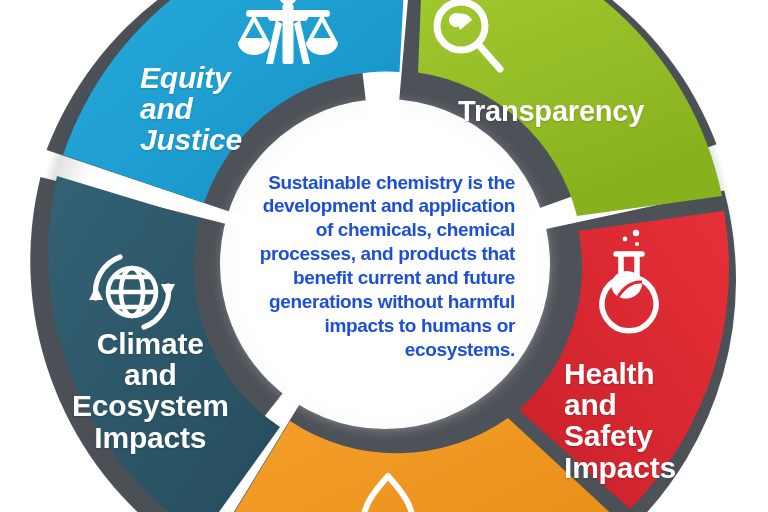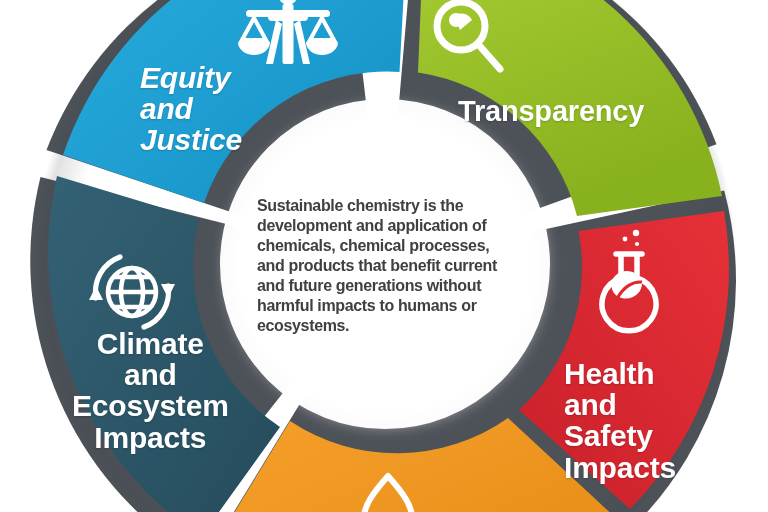--- a/index.html
+++ b/index.html
@@ -80,25 +80,25 @@
     height: 296px;
     border-radius: 50%;
     background: #ffffff;
     box-shadow: 0 0 18px 8px rgba(255,255,255,0.95);
     display: flex;
     align-items: center;
     justify-content: center;
   }
   #center-text {
     width: 258px;
-    text-align: left;
-    color: #404040;
+    text-align: right;
+    color: #1d4ed8;
     font-family: "Liberation Sans", sans-serif;
     font-weight: bold;
-    font-size: 16px;
+    font-size: 19px;
     line-height: 1.255;
     letter-spacing: -0.35px;
   }
   .icon-holder {
     position: absolute;
     pointer-events: none;
   }
   #icon-equity   { left: 232px; top: -10px; width: 112px; height: 80px; }
   #icon-transparency { left: 428px; top: -4px;  width: 82px;  height: 82px; }
   #icon-health   { left: 586px; top: 228px; width: 86px;  height: 108px; }

